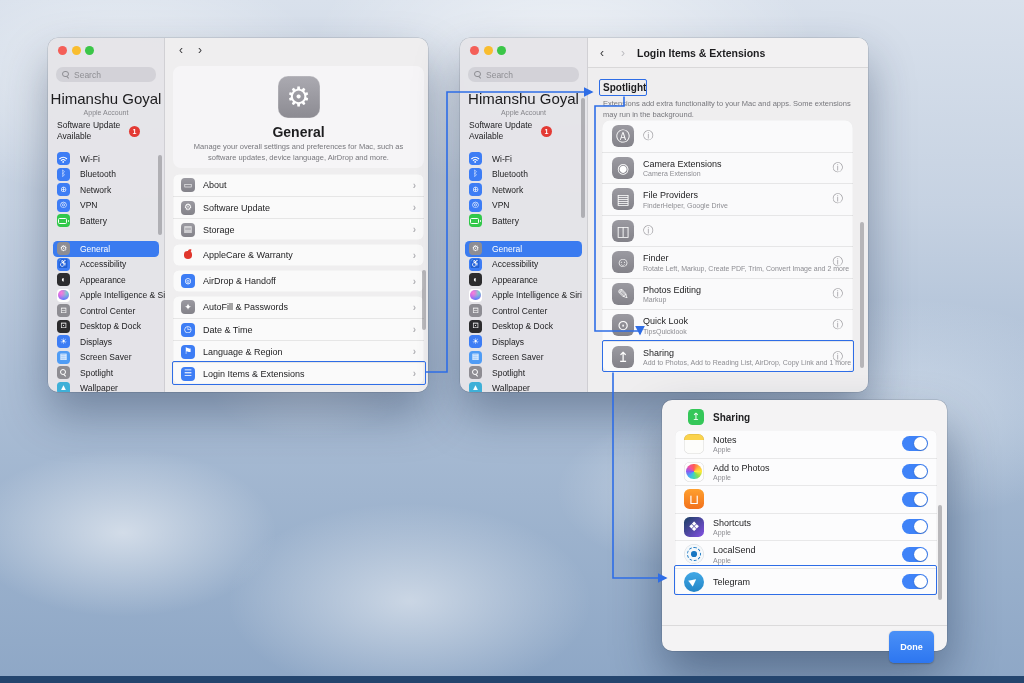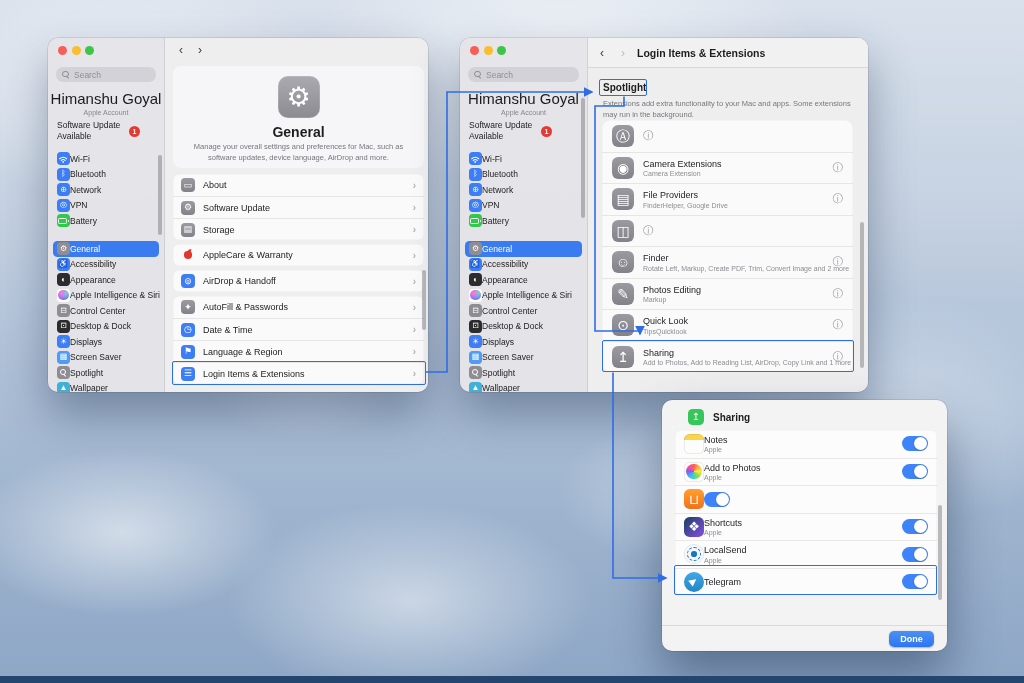--- a/index.html
+++ b/index.html
@@ -46,21 +46,21 @@
   .account { position:absolute; left:0; right:0; top:52px; text-align:center; }
   .acct-name { font-size:15px; font-weight:400; color:#1c1c1e; }
   .acct-type { font-size:7px; color:#86868b; margin-top:2px; }
   .swu { position:absolute; left:9px; top:82px; right:6px; display:flex; align-items:center; }
   .swu-label { font-size:8.5px; color:#1c1c1e; width:72px; line-height:1.35; }
   .badge { width:11px; height:11px; border-radius:50%; background:#e33a34; color:#fff;
            font-size:7px; font-weight:700; display:flex; align-items:center; justify-content:center; }
 
   .nav { position:absolute; left:5px; right:5px; }
   .nav1 { top:113px; } .nav2 { top:203px; }
-  .side-item { display:flex; align-items:center; gap:0; height:15.5px; padding-left:4px;
+  .side-item { display:flex; align-items:center; gap:10px; height:15.5px; padding-left:4px;
                font-size:8.5px; color:#1c1c1e; white-space:nowrap; border-radius:4.5px; }
   .side-item.sel { background:#3a7bf0; color:#fff; }
 
   .vthumb { position:absolute; width:4px; border-radius:2px; background:rgba(90,90,95,.38); }
 
   
   .icon { display:inline-flex; align-items:center; justify-content:center; flex:0 0 auto;
           color:#fff; border-radius:3.5px; line-height:1; position:relative; overflow:hidden; }
   .icon svg { width:80%; height:80%; }
   .t-search::before { content:""; } 
@@ -133,30 +133,30 @@
   .info { font-size:10.5px; color:#98979b; }
   .g-ic { background:linear-gradient(#9b9aa1,#838289); }
 
   
   #dlg { position:absolute; left:662px; top:400px; width:285px; height:251px; border-radius:10px;
          background:#f4f3f4; box-shadow:0 25px 50px rgba(20,40,70,.45), 0 0 0 .5px rgba(0,0,0,.18); }
   .dlg-hdr { position:absolute; left:26px; top:9px; display:flex; align-items:center; gap:9px; }
   .dlg-title { font-size:10px; font-weight:700; color:#1d1d1f; }
   .share-list { position:absolute; left:13px; top:30px; width:262px; border-radius:6px;
                 background:rgba(253,253,254,.9); box-shadow:inset 0 0 0 .5px rgba(0,0,0,.06); overflow:hidden; }
-  .share-row { display:flex; align-items:center; height:27.5px; padding:0 9px; }
-  .share-row + .share-row { border-top:.5px solid rgba(0,0,0,.08); }
+  .share-row { display:flex; align-items:center; height:27.5px; padding:0 9px; gap:9px; }
+  .share-row + .share-row { border-top:.5px solid rgba(0,0,0,.08);justify-content:space-between; }
   .share-row .txt { flex:1; }
   .share-row .t { font-size:9px; color:#1d1d1f; }
   .share-row .s { font-size:7px; color:#8d8d92; margin-top:1.5px; }
   .toggle { width:26px; height:15px; border-radius:8px; background:#3f83f8; position:relative; flex:0 0 26px; }
   .toggle::after { content:""; position:absolute; right:1px; top:1px; width:13px; height:13px;
                    border-radius:50%; background:#fff; box-shadow:0 .5px 1.5px rgba(0,0,0,.3); }
   .dlg-foot { position:absolute; left:0; right:0; bottom:0; height:26px; border-top:.5px solid rgba(0,0,0,.1); }
-  .done-btn { position:absolute; right:13px; top:5px; width:45px; height:16px; border-radius:5px;
+  .done-btn { position:absolute; right:13px; top:5px; width:45px; height:32px; border-radius:5px;
               background:linear-gradient(#4a90f7,#2d76f0); color:#fff; font-size:9px; font-weight:700;
               display:flex; align-items:center; justify-content:center;
               box-shadow:0 .5px 1.5px rgba(0,0,0,.25);margin-left:39px; }
 
   
   :root { --ann:#2e6de6; }
   .annbox { position:absolute; border:1.6px solid var(--ann); border-radius:2px; }
   #overlay { position:absolute; left:0; top:0; pointer-events:none; }
   .ann { fill:none; stroke:var(--ann); stroke-width:1.6; }
   #arrh path { fill:var(--ann); }

